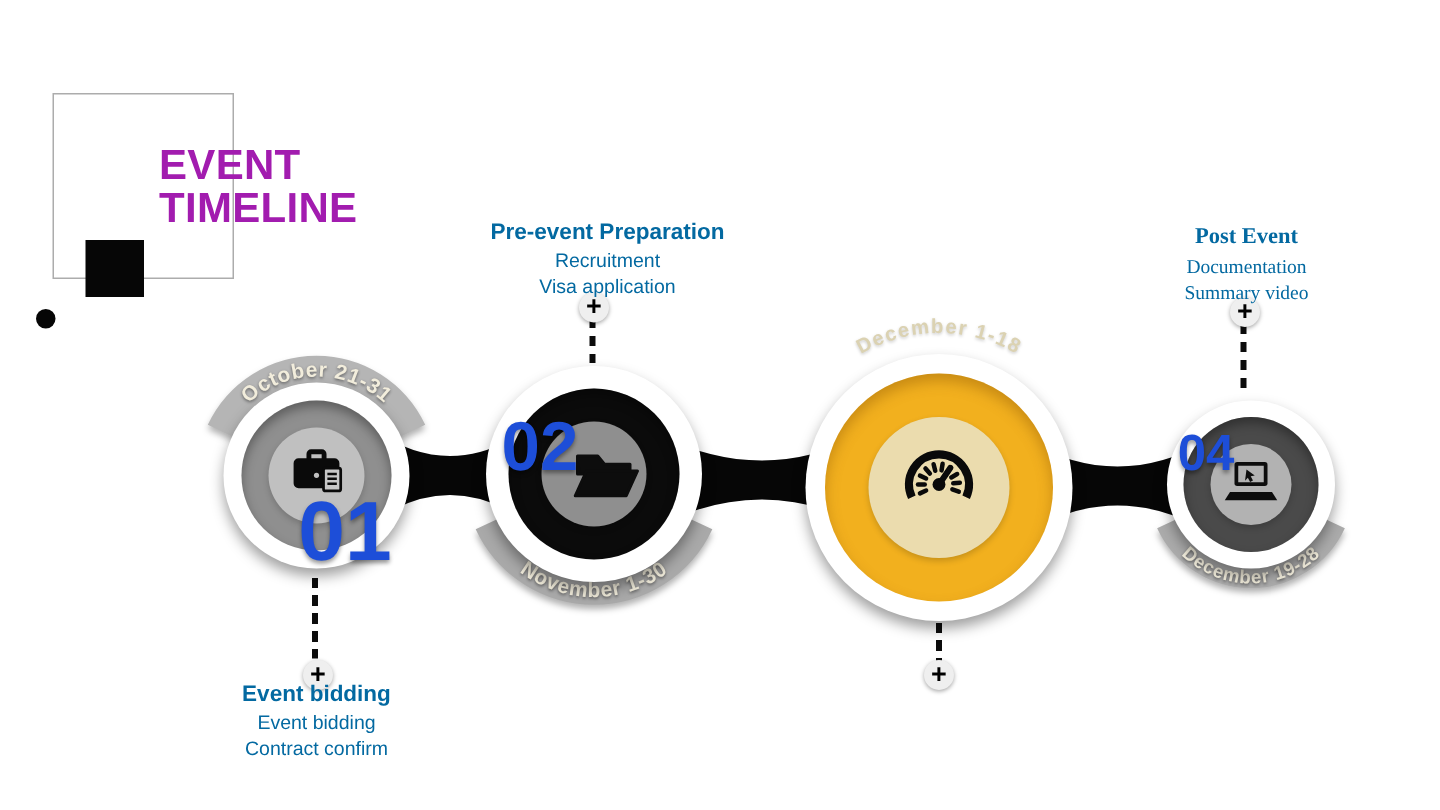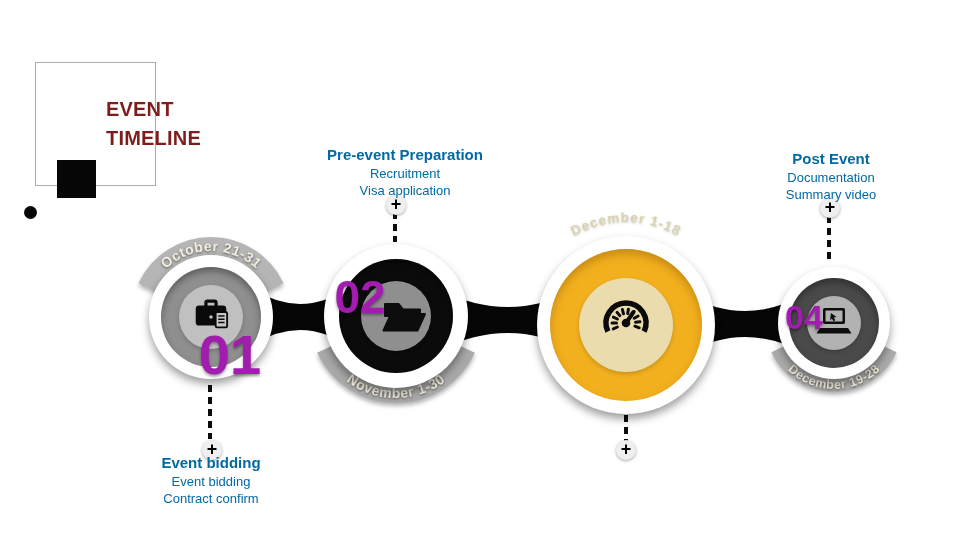--- a/index.html
+++ b/index.html
@@ -4,40 +4,40 @@
 <style>
   html,body{margin:0;padding:0;background:#fff;}
   .canvas{
     position:relative;width:960px;height:540px;overflow:hidden;background:#ffffff;
     font-family:"Liberation Sans",sans-serif;
   }
   .abs{position:absolute;}
 
   
   .title-outline{left:35px;top:62px;width:119px;height:122px;border:1.5px solid #ACACAC;background:transparent;}
-  .page-title{left:106px;top:95px;font-size:20px;font-weight:bold;color:#7f1d1d;line-height:29px;letter-spacing:.2px;white-space:nowrap;}
+  .page-title{left:106px;top:95px;font-size:28px;font-weight:bold;color:#a21caf;line-height:29px;letter-spacing:.2px;white-space:nowrap;}
   .black-square{left:57px;top:160px;width:39px;height:38px;background:#060606;}
   .bullet-dot{left:24px;top:206px;width:13px;height:13px;border-radius:50%;background:#060606;}
 
   
   .layer{left:0;top:0;z-index:1;}
   .conn{fill:#060606;}
   .arc{fill:none;filter:drop-shadow(0 3px 2px rgba(0,0,0,.30));}
   .datetxt{font-family:"Liberation Sans",sans-serif;font-weight:bold;font-size:14px;fill:#F2EDDC;letter-spacing:.5px;filter:drop-shadow(0 1px 1px rgba(0,0,0,.45));}
   .datetxt-sm{font-size:12.5px;}
   .datetxt-tan{fill:#DBD2B2;font-size:13.5px;letter-spacing:1px;filter:drop-shadow(0 1px 1px rgba(0,0,0,.2));}
 
   
   .ring{position:absolute;border-radius:50%;background:#ffffff;box-shadow:0 5px 9px rgba(0,0,0,.38);z-index:2;}
   .disc{position:absolute;border-radius:50%;z-index:2;}
   .inner{box-shadow:inset 0 4px 7px rgba(0,0,0,.35);}
   .inner-amber{box-shadow:inset 0 5px 9px rgba(120,70,0,.35);}
   .cent{box-shadow:0 2px 4px rgba(0,0,0,.18);}
   .icon{position:absolute;z-index:4;}
-  .num{position:absolute;transform:translate(-50%,-50%);color:#a21caf;font-weight:bold;text-shadow:0 2px 3px rgba(0,0,0,.40);z-index:4;white-space:nowrap;}
+  .num{position:absolute;transform:translate(-50%,-50%);color:#1d4ed8;font-weight:bold;text-shadow:0 2px 3px rgba(0,0,0,.40);z-index:4;white-space:nowrap;}
   .dash{position:absolute;width:4px;background-image:repeating-linear-gradient(180deg,#0c0c0c 0px,#0c0c0c 7px,transparent 7px,transparent 12px);z-index:0;}
   .plus{position:absolute;width:20px;height:20px;border-radius:50%;background:#efefef;box-shadow:0 1px 3px rgba(0,0,0,.35);color:#000;font:bold 18px/19px "Liberation Sans",sans-serif;text-align:center;z-index:2;}
   .lbl{position:absolute;transform:translateX(-50%);width:240px;text-align:center;color:#0369a1;z-index:3;}
   .lbl-t{font-size:15px;font-weight:bold;margin-bottom:3px;line-height:17px;}
   .lbl-l{font-size:13px;line-height:16.5px;}
 
   
   .n1-ring{left:149px;top:255px;width:124px;height:124px;}
   .n1-inner{left:161px;top:267px;width:100px;height:100px;background:#8F8F8F;}
   .n1-cent{left:179px;top:285px;width:64px;height:64px;background:#C0C0C0;}
@@ -65,24 +65,24 @@
   .n3-num{left:660px;top:377px;font-size:52px;}
   .n3-dash{left:624px;top:415px;height:28px;}
   .n3-plus{left:616px;top:440px;}
   .n3-lbl{left:627px;top:455px;}
 
   
   .n4-ring{left:778px;top:267px;width:112px;height:112px;}
   .n4-inner{left:789px;top:278px;width:90px;height:90px;background:#4A4A4A;}
   .n4-cent{left:807px;top:296px;width:54px;height:54px;background:#B2B2B2;}
   .n4-icon{left:816px;top:304px;width:36px;height:36px;}
-  .n4-num{left:804px;top:317px;font-size:34px;}
+  .n4-num{left:804px;top:303px;font-size:34px;}
   .n4-dash{left:827px;top:216px;height:44px;}
   .n4-plus{left:820px;top:198px;}
-  .n4-lbl{left:831px;top:150px;}
+  .n4-lbl{left:831px;top:150px;font-family:Liberation Serif, serif;}
 </style>
 </head>
 <body>
 
 <div class="canvas">
 
   <div class="abs title-outline"></div>
   <div class="abs page-title">
     <div>EVENT</div>
     <div>TIMELINE</div>

